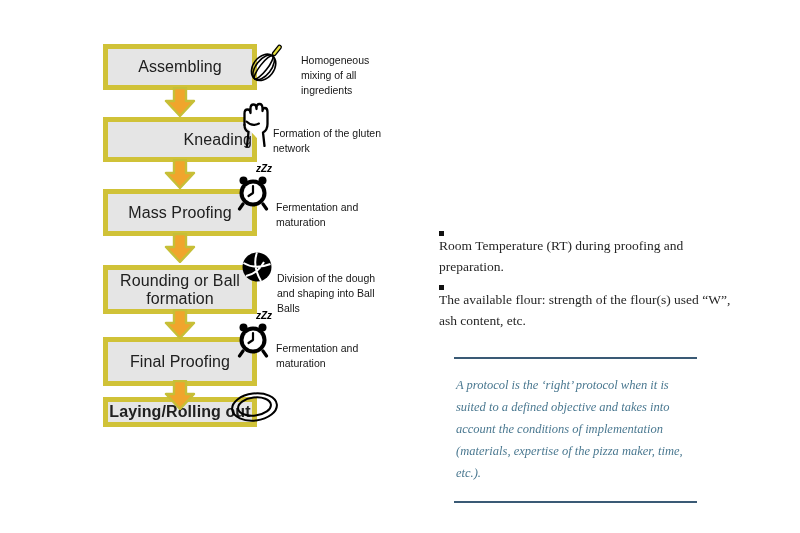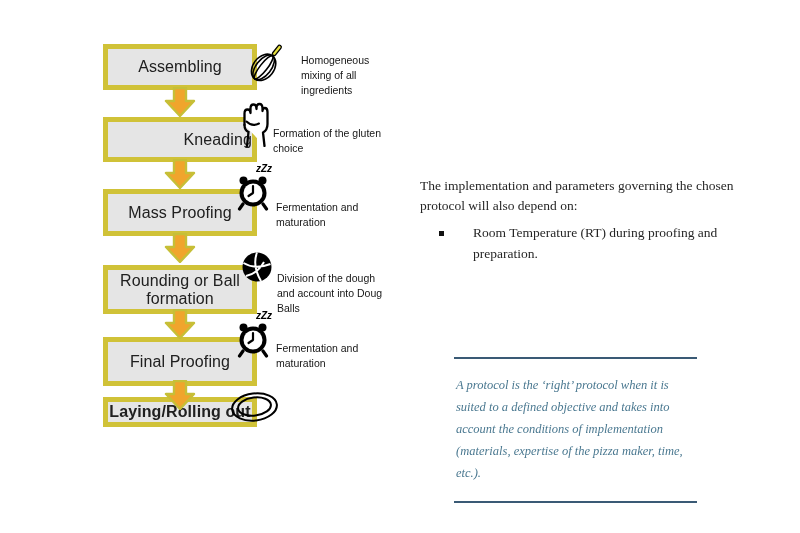--- a/index.html
+++ b/index.html
@@ -47,21 +47,21 @@
   .d2{left:273px;top:126px;width:112px;}
   .d3{left:276px;top:200px;width:95px;}
   .d4{left:277px;top:271px;width:108px;}
   .d5{left:276px;top:341px;width:95px;}
   
   .serif{font-family:"Liberation Serif",serif;color:#262626;}
   .para{position:absolute;left:420px;width:316px;font-size:13.5px;line-height:19.5px;}
   .p1{top:44px;}
   .p2{top:176px;}
   .bullets{position:absolute;left:439px;top:223px;width:292px;font-size:13.5px;line-height:20.5px;}
-  .bullet-row{display:flex;align-items:flex-start;}
+  .bullet-row{display:flex;align-items:flex-start;flex-direction:column;}
   .bullet-marker{
     flex:0 0 auto;width:5px;height:5px;background:#111;
     margin:8px 29px 0 0;
   }
   .quote{
     position:absolute;left:454px;top:357px;width:243px;
     border-top:2px solid var(--quote-rule);
     border-bottom:2px solid var(--quote-rule);
     padding:15px 2px 17px 2px;
     font-family:"Liberation Serif",serif;font-style:italic;
@@ -150,30 +150,33 @@
       <path d="M18 31 V24 M18 31 L13.5 34" stroke="#000" stroke-width="2.2" stroke-linecap="round"></path>
       <path d="M8 42 L4.5 47 M28 42 L31.5 47" stroke="#000" stroke-width="3.2" stroke-linecap="round"></path>
     </svg>
 
     <svg class="flow-icon i6" viewBox="0 0 49 34">
       <ellipse cx="24.5" cy="17" rx="22.5" ry="13.5" fill="none" stroke="#000" stroke-width="2" transform="rotate(-7 24.5 17)"></ellipse>
       <ellipse cx="24.5" cy="16.5" rx="16.5" ry="9" fill="none" stroke="#000" stroke-width="2" transform="rotate(-7 24.5 16.5)"></ellipse>
     </svg>
 
     <div class="flow-desc d1">Homogeneous mixing of all ingredients</div>
-    <div class="flow-desc d2">Formation of the gluten choice</div>
+    <div class="flow-desc d2">Formation of the gluten network</div>
     <div class="flow-desc d3">Fermentation and maturation</div>
-    <div class="flow-desc d4">Division of the dough and account into Doug Balls</div>
+    <div class="flow-desc d4">Division of the dough and shaping into Ball Balls</div>
     <div class="flow-desc d5">Fermentation and maturation</div>
   </div>
 
-  <div class="para p2 serif">The implementation and parameters governing the chosen protocol will also depend on:</div>
 
   <div class="bullets serif">
     <div class="bullet-row">
       <span class="bullet-marker"></span>
       <span>Room Temperature (RT) during proofing and preparation.</span>
+    </div>
+    <div class="bullet-row">
+      <span class="bullet-marker"></span>
+      <span>The available flour: strength of the flour(s) used “W”, ash content, etc.</span>
     </div>
   </div>
 
   <div class="quote">A protocol is the ‘right’ protocol when it is suited to a defined objective and takes into account the conditions of implementation (materials, expertise of the pizza maker, time, etc.).</div>
 
 </div>
 
 </body></html>

